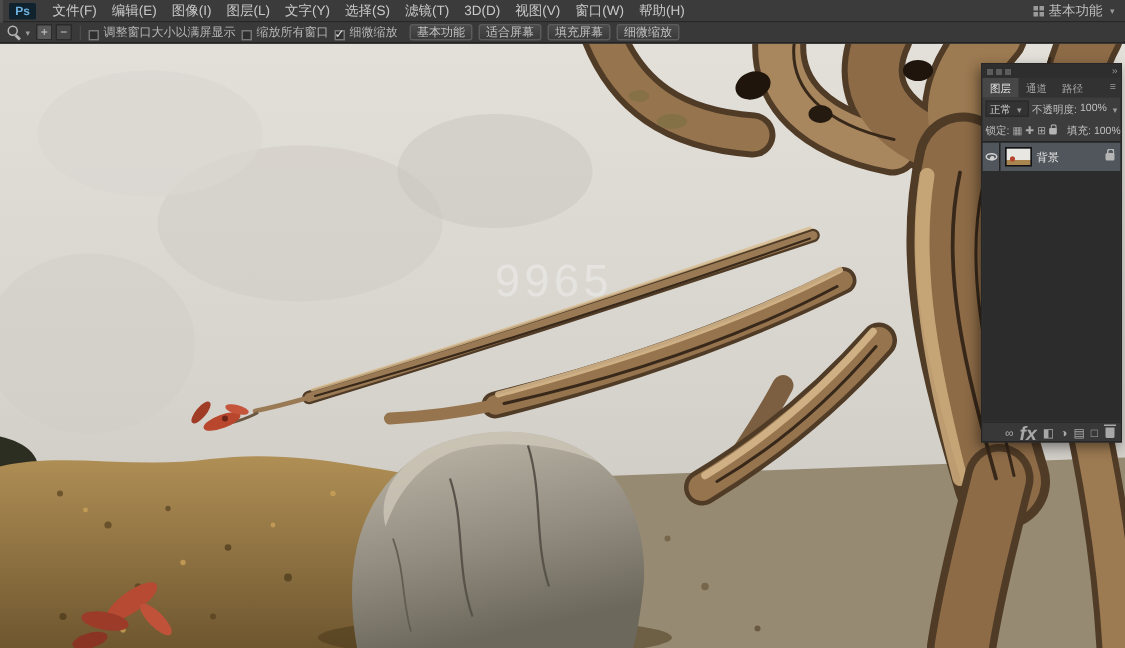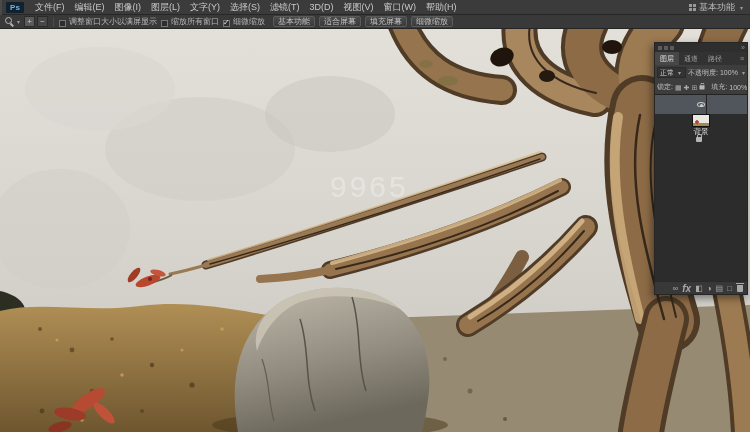--- a/index.html
+++ b/index.html
@@ -61,40 +61,40 @@
   .panel-tab { padding:0 5px; display:flex; align-items:center; color:#a5a5a5; }
   .panel-tab.active { background:#474747; color:#e0e0e0; }
   .panel-menu { margin-left:auto; padding:0 3px; display:flex; align-items:center; color:#9a9a9a; }
   .blend-row, .lock-row { height:15px; display:flex; align-items:center;
     padding:0 2px; gap:2px; flex:none; overflow:hidden; white-space:nowrap; }
   .lock-row { height:14px; }
   .dropdown { border:1px solid #2a2a2a; background:#333; height:11px; display:flex;
     align-items:center; padding:0 2px; gap:2px; color:#d0d0d0; }
   .lock-ic { font-size:7px; color:#aaa; line-height:7px; }
   .layer-list { background:#2c2c2c; border-top:1px solid #232323; flex:1; overflow:hidden; }
-  .layer-row { height:19px; display:flex; align-items:center; background:#50565c;flex-direction:column; }
+  .layer-row { height:19px; display:flex; align-items:center; background:#50565c; }
   .eye-box { width:12px; height:19px; border-right:1px solid #232323; display:flex;
     align-items:center; justify-content:center; flex:none; }
   .eye { width:8px; height:5px; border:1px solid #cfcfcf; border-radius:50%; position:relative; }
   .eye::after { content:""; position:absolute; left:2px; top:0.5px; width:3px; height:3px;
     background:#cfcfcf; border-radius:50%; }
   .thumb { width:18px; height:13px; margin:0 3px; border:1px solid #111; flex:none;
     background:
       radial-gradient(circle at 4px 7px, #b5452f 0 1.5px, transparent 2px),
       linear-gradient(to bottom, #e9e7e1 0 8px, #a9854f 8px 13px); }
   .layer-name { flex:1; color:#e0e0e0; font-size:7.5px; }
   .padlock { width:6px; height:4.5px; background:#b5b5b5; border-radius:1px;
     position:relative; margin-right:4px; flex:none; }
   .padlock::before { content:""; position:absolute; top:-3.5px; left:0.8px; width:3.2px;
     height:3px; border:1px solid #b5b5b5; border-bottom:none; border-radius:2px 2px 0 0; }
   .padlock.small { transform:scale(.85); }
   .panel-bottom { height:13px; background:#383838; border-top:1px solid #2a2a2a;
     display:flex; align-items:center; justify-content:flex-end; gap:4px;
     padding:0 4px; flex:none; color:#a8a8a8; font-size:8px; }
-  .fx { font-style:italic; font-size:10px;font-weight:bold; }
+  .fx { font-style:italic; font-size:13px;font-weight:bold; }
   .trash { width:6px; height:7px; position:relative; background:#a8a8a8;
     border-radius:0 0 1px 1px; margin-left:1px; }
   .trash::before { content:""; position:absolute; top:-2px; left:-1px; width:8px;
     height:1.5px; background:#a8a8a8; }
 </style>
 </head>
 <body>
 
 <div id="app">
 

